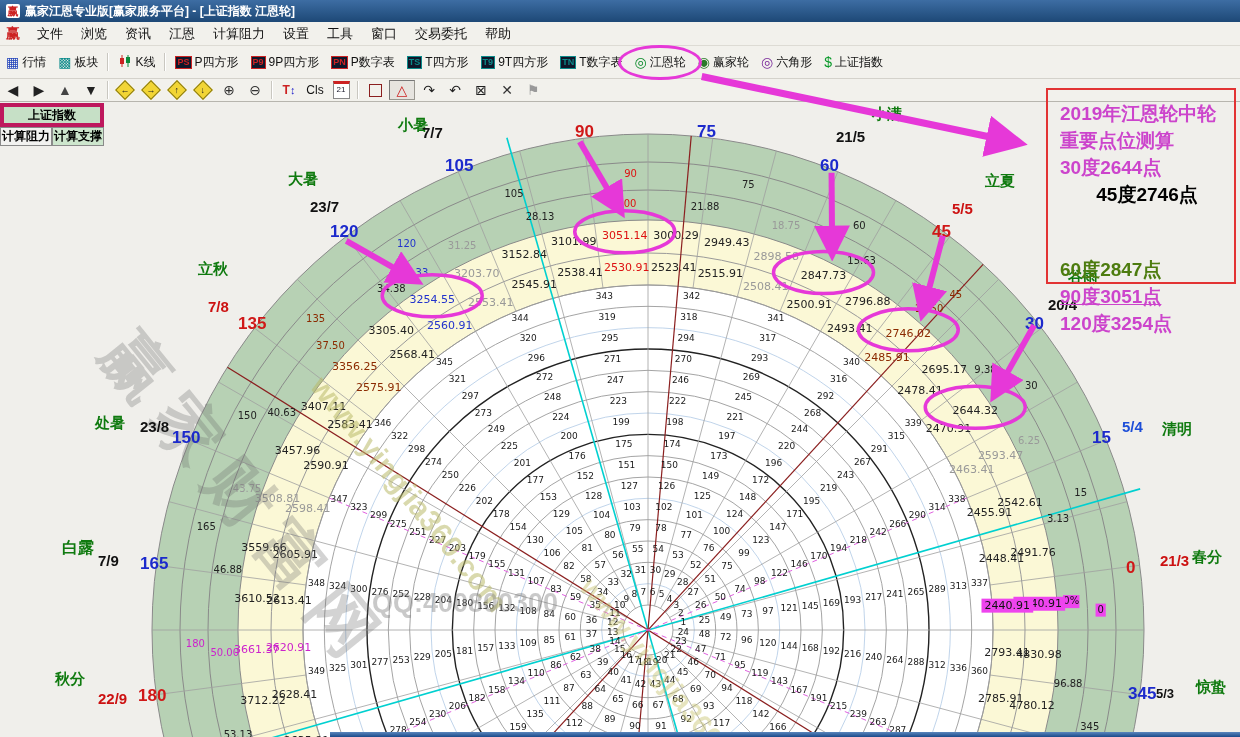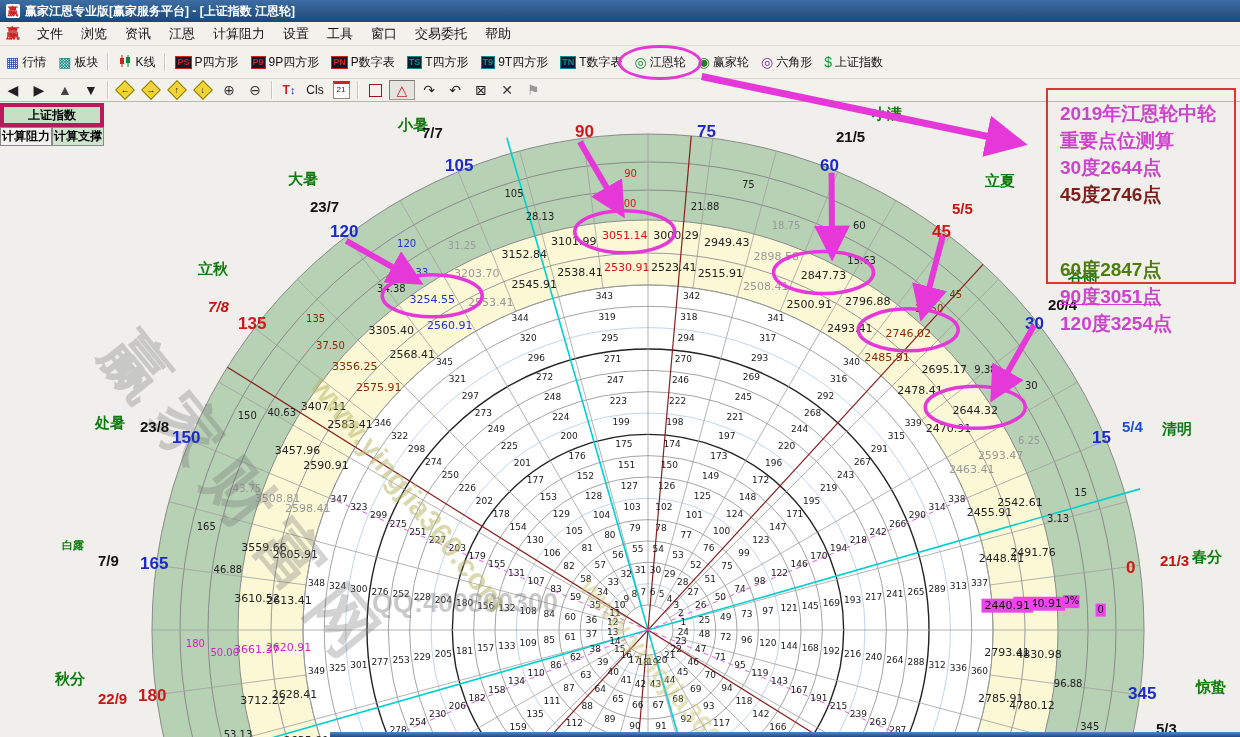--- a/index.html
+++ b/index.html
@@ -820,40 +820,40 @@
         <div class="b0">计算阻力</div>
         <div class="b1">计算支撑</div>
       </div>
   </div>
 
   <div id="plabels">
       <div class="plabel" style="left: 398px; top: 14px; color: rgb(15, 122, 15); font-size: 15px;">小暑</div>
       <div class="plabel" style="left: 288px; top: 68px; color: rgb(15, 122, 15); font-size: 15px;">大暑</div>
       <div class="plabel" style="left: 198px; top: 158px; color: rgb(15, 122, 15); font-size: 15px;">立秋</div>
       <div class="plabel" style="left: 95px; top: 312px; color: rgb(15, 122, 15); font-size: 15px;">处暑</div>
-      <div class="plabel" style="left: 62px; top: 436px; color: rgb(15, 122, 15); font-size: 11px;">白露</div>
+      <div class="plabel" style="left: 62px; top: 436px; color: rgb(15, 122, 15); font-size: 16px;">白露</div>
       <div class="plabel" style="left: 55px; top: 568px; color: rgb(15, 122, 15); font-size: 15px;">秋分</div>
       <div class="plabel" style="left: 872px; top: 3px; color: rgb(15, 122, 15); font-size: 15px;">小满</div>
       <div class="plabel" style="left: 985px; top: 70px; color: rgb(15, 122, 15); font-size: 15px;">立夏</div>
       <div class="plabel" style="left: 1068px; top: 166px; color: rgb(15, 122, 15); font-size: 15px;">谷雨</div>
       <div class="plabel" style="left: 1162px; top: 318px; color: rgb(15, 122, 15); font-size: 15px;">清明</div>
       <div class="plabel" style="left: 1192px; top: 446px; color: rgb(15, 122, 15); font-size: 15px; text-align: right;">春分</div>
       <div class="plabel" style="left: 1196px; top: 576px; color: rgb(15, 122, 15); font-size: 15px;">惊蛰</div>
       <div class="plabel" style="left: 422px; top: 22px; color: rgb(17, 17, 17); font-size: 15px;">7/7</div>
       <div class="plabel" style="left: 310px; top: 96px; color: rgb(17, 17, 17); font-size: 15px;">23/7</div>
-      <div class="plabel" style="left: 208px; top: 196px; color: rgb(204, 17, 17); font-size: 15px; font-style: italic;">7/8</div>
+      <div class="plabel" style="left: 208px; top: 196px; color: rgb(204, 17, 17); font-size: 15px;">7/8</div>
       <div class="plabel" style="left: 140px; top: 316px; color: rgb(17, 17, 17); font-size: 15px;">23/8</div>
       <div class="plabel" style="left: 98px; top: 450px; color: rgb(17, 17, 17); font-size: 15px;">7/9</div>
       <div class="plabel" style="left: 98px; top: 588px; color: rgb(204, 17, 17); font-size: 15px;">22/9</div>
       <div class="plabel" style="left: 836px; top: 26px; color: rgb(17, 17, 17); font-size: 15px;">21/5</div>
       <div class="plabel" style="left: 952px; top: 98px; color: rgb(204, 17, 17); font-size: 15px;">5/5</div>
       <div class="plabel" style="left: 1048px; top: 194px; color: rgb(17, 17, 17); font-size: 15px;">20/4</div>
       <div class="plabel" style="left: 1122px; top: 316px; color: #1d4ed8; font-size: 15px;">5/4</div>
       <div class="plabel" style="left: 1160px; top: 450px; color: rgb(204, 17, 17); font-size: 15px;">21/3</div>
-      <div class="plabel" style="left: 1156px; top: 618px; color: rgb(17, 17, 17); font-size: 15px;">5/3</div>
+      <div class="plabel" style="left: 1156px; top: 584px; color: rgb(17, 17, 17); font-size: 13px;">5/3</div>
       <div class="plabel" style="left: 575px; top: 20px; color: rgb(208, 24, 24); font-size: 17px;">90</div>
       <div class="plabel" style="left: 697px; top: 20px; color: rgb(28, 42, 204); font-size: 17px;">75</div>
       <div class="plabel" style="left: 445px; top: 54px; color: rgb(28, 42, 204); font-size: 17px;">105</div>
       <div class="plabel" style="left: 330px; top: 120px; color: rgb(28, 42, 204); font-size: 17px;">120</div>
       <div class="plabel" style="left: 238px; top: 212px; color: rgb(208, 24, 24); font-size: 17px;">135</div>
       <div class="plabel" style="left: 172px; top: 326px; color: rgb(28, 42, 204); font-size: 17px;">150</div>
       <div class="plabel" style="left: 140px; top: 452px; color: rgb(28, 42, 204); font-size: 17px;">165</div>
       <div class="plabel" style="left: 138px; top: 584px; color: rgb(208, 24, 24); font-size: 17px;">180</div>
       <div class="plabel" style="left: 820px; top: 54px; color: rgb(28, 42, 204); font-size: 17px;">60</div>
       <div class="plabel" style="left: 932px; top: 120px; color: rgb(208, 24, 24); font-size: 17px;">45</div>
@@ -861,21 +861,21 @@
       <div class="plabel" style="left: 1092px; top: 326px; color: rgb(28, 42, 204); font-size: 17px;">15</div>
       <div class="plabel" style="left: 1126px; top: 456px; color: rgb(208, 24, 24); font-size: 17px;">0</div>
       <div class="plabel" style="left: 1128px; top: 582px; color: rgb(28, 42, 204); font-size: 17px;">345</div>
     </div>
 </div>
 
 <div class="redbox" id="redbox">
     <div style="color: rgb(204, 68, 204);">2019年江恩轮中轮</div>
     <div style="color: rgb(204, 68, 204);">重要点位测算</div>
     <div style="color: rgb(204, 68, 204);">30度2644点</div>
-    <div style="color: #7f1d1d;">45度2746点</div>
+    <div style="color: #000000; text-align: center;">45度2746点</div>
     <div style="color: #4d7c0f; margin-top: 48px;">60度2847点</div>
     <div style="color: rgb(204, 68, 204); text-decoration: underline;">90度3051点</div>
     <div style="color: rgb(204, 68, 204);">120度3254点</div>
   </div>
 
 <div class="bluestrip"></div>
 
 <svg class="overlay" id="overlay" width="1240" height="737" viewBox="0 0 1240 737">
     <defs>
       <marker id="ah" markerWidth="6" markerHeight="6" refX="4" refY="3" orient="auto">

